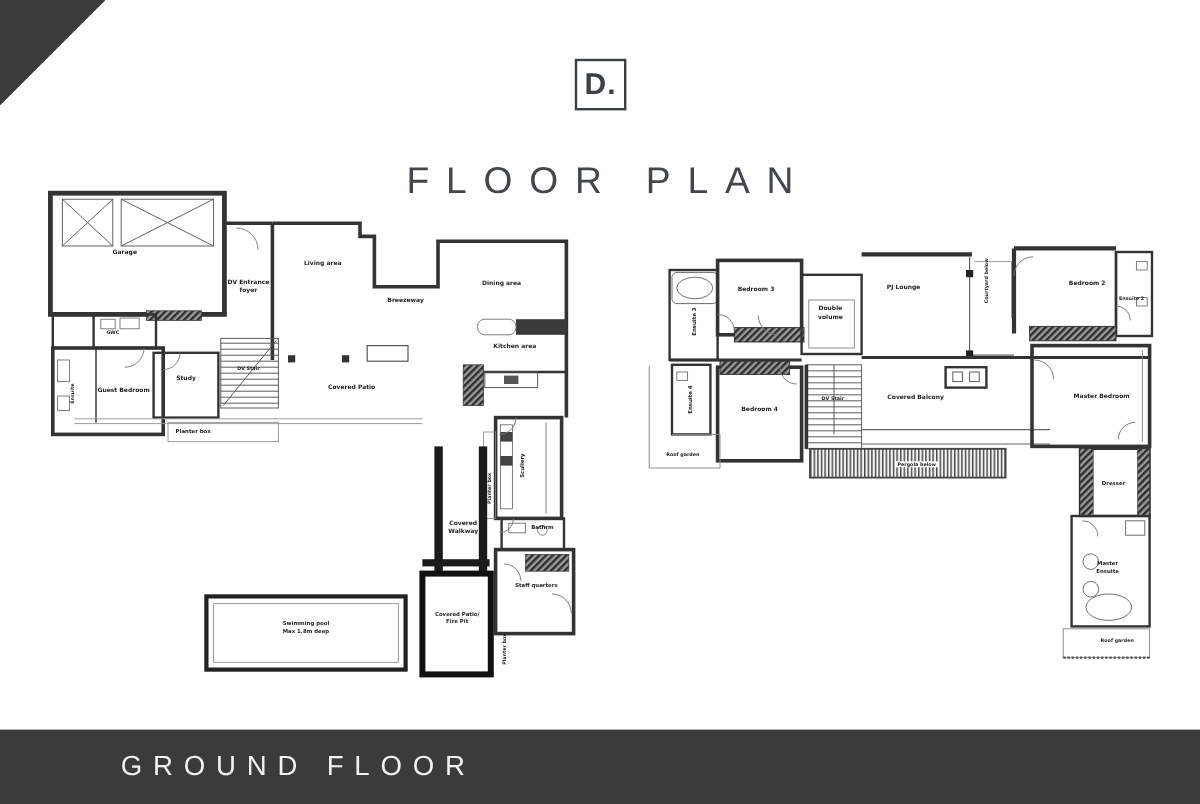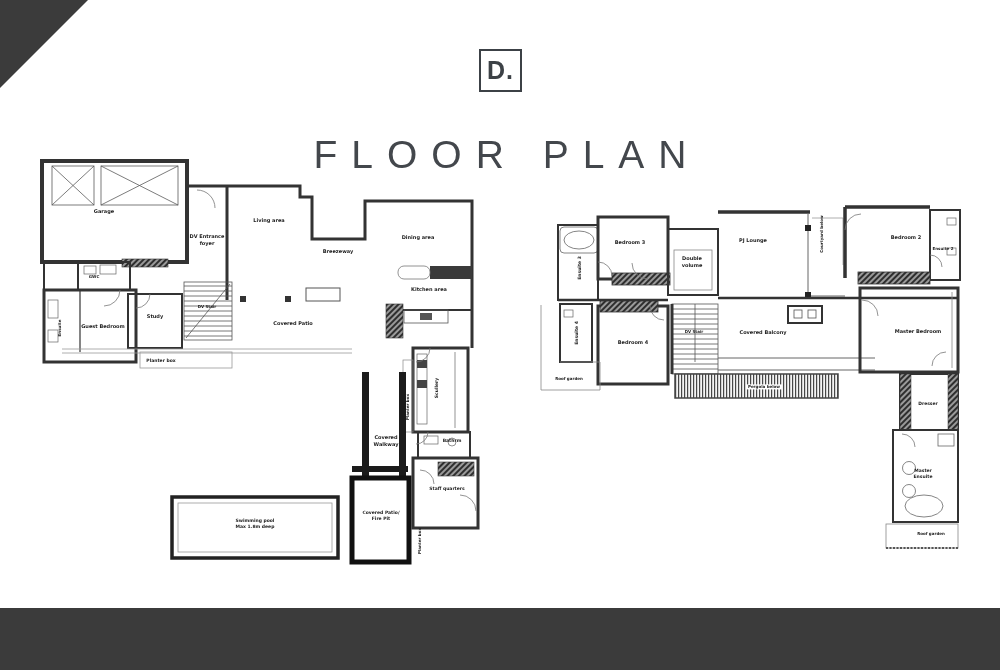--- a/index.html
+++ b/index.html
@@ -6,21 +6,21 @@
   .stage{position:relative;width:1000px;height:670px;background:#ffffff;overflow:hidden;
          font-family:"Liberation Sans",sans-serif;}
   
   .corner{position:absolute;left:0;top:0;width:88px;height:88px;background:#3b3b3b;
           clip-path:polygon(0 0,100% 0,0 100%);}
   
   .logo{position:absolute;left:479px;top:49px;width:43px;height:43px;border:2px solid #3c4146;
         box-sizing:border-box;display:flex;align-items:center;justify-content:center;
         font-size:25px;font-weight:600;color:#3c4146;letter-spacing:1px;}
   .title{position:absolute;left:0;top:133px;width:1000px;text-align:center;
-         font-size:39px;font-weight:300;letter-spacing:14px;color:#43474c;text-indent:14px;}
+         font-size:31px;font-weight:300;letter-spacing:14px;color:#43474c;text-indent:14px;}
   
   .footer{position:absolute;left:0;bottom:0;width:1000px;height:62px;background:#3b3b3b;}
   .footer .cap{position:absolute;top:17px;transform:translateX(-50%);color:#f2f2f2;
                font-size:23px;font-weight:300;letter-spacing:9px;white-space:nowrap;text-indent:9px;}
   .cap.g{left:244px;} .cap.f{left:766px;}
   
   svg.plan{position:absolute;left:0;top:0;width:1000px;height:670px;}
   
   .lbl{position:absolute;transform:translate(-50%,-50%);font-family:"DejaVu Sans",sans-serif;
        font-size:5px;font-weight:700;color:#1d1d1d;text-align:center;line-height:1.3;
@@ -282,15 +282,16 @@
   <div class="lbl tiny" style="left:694px;top:332px">DV Stair</div>
   <div class="lbl" style="left:763px;top:332px">Covered Balcony</div>
   <div class="lbl tiny chip" style="left:764px;top:387px">Pergola below</div>
   <div class="lbl" style="left:918px;top:331px">Master Bedroom</div>
   <div class="lbl small" style="left:928px;top:404px">Dresser</div>
   <div class="lbl wrap small" style="left:923px;top:474px;width:30px">Master Ensuite</div>
   <div class="lbl tiny" style="left:569px;top:379px">Roof garden</div>
   <div class="lbl tiny" style="left:931px;top:534px">Roof garden</div>
 
   <div class="footer">
+    <span class="cap g">GROUND FLOOR</span>
   </div>
 
 </div>
 
 </body></html>

